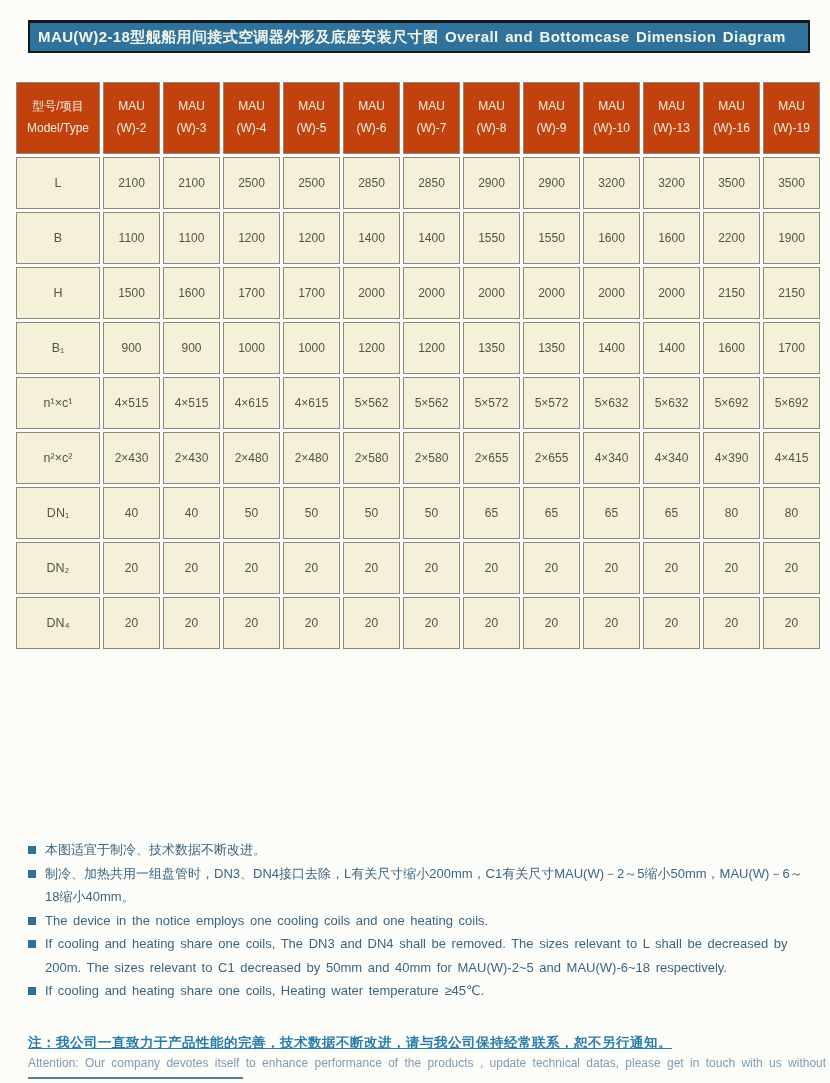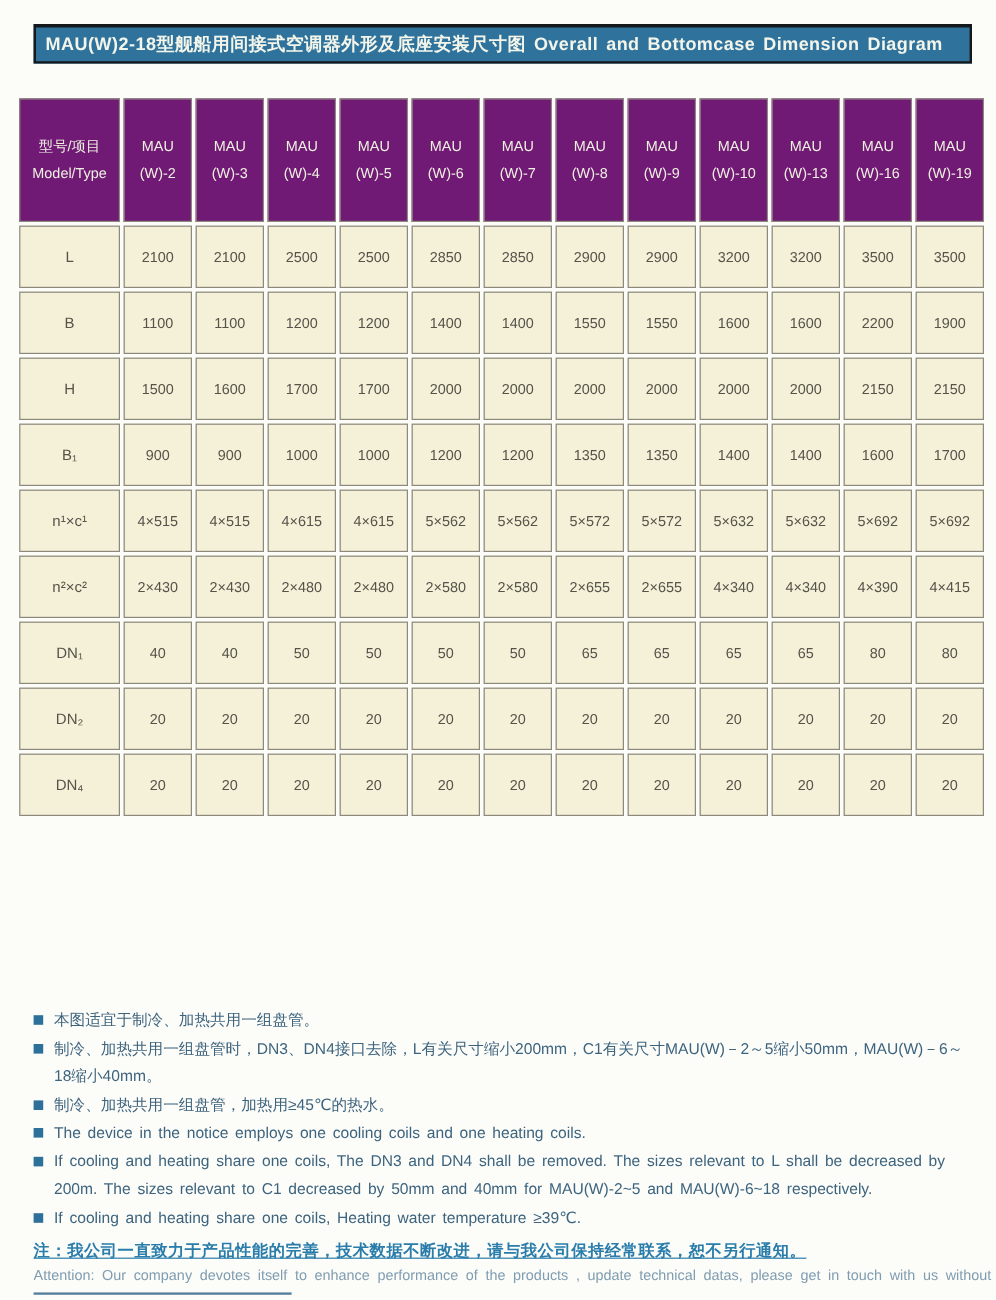--- a/index.html
+++ b/index.html
@@ -24,23 +24,23 @@
   
   table.dim-table {
     position:absolute; left:13px; top:79px;
     border-collapse:separate; border-spacing:3px;
   }
   .dim-table th, .dim-table td {
     box-sizing:border-box; border:1.5px solid #8b897c;
     text-align:center; vertical-align:middle;
   }
   .dim-table th.corner, .dim-table th.col-h {
-    background:#701a75; color:#eef0e0; font-weight:normal;
+    background:#c2410c; color:#eef0e0; font-weight:normal;
     font-size:12px; line-height:1.8; white-space:pre-line;
-    height:103px;
+    height:72px;
   }
   .dim-table th.corner { width:84px; }
   .dim-table th.col-h  { width:57px; }
   .dim-table th.row-h, .dim-table td {
     background:#f5f1d8; color:#55534a; font-weight:normal;
     font-size:12px; height:52px;
   }
   .dim-table th.row-h { font-size:12.5px; }
 
   
@@ -245,41 +245,37 @@
           <td>20</td>
           <td>20</td>
           <td>20</td>
         </tr>
       </tbody>
   </table>
 
   <div class="notes">
       <div class="note">
         <span class="bullet"></span>
-        <span class="note-text">本图适宜于制冷、加热共用一组盘管。</span>
+        <span class="note-text">本图适宜于制冷、技术数据不断改进。</span>
       </div>
       <div class="note">
         <span class="bullet"></span>
         <span class="note-text">制冷、加热共用一组盘管时，DN3、DN4接口去除，L有关尺寸缩小200mm，C1有关尺寸MAU(W)－2～5缩小50mm，MAU(W)－6～18缩小40mm。</span>
       </div>
       <div class="note">
         <span class="bullet"></span>
-        <span class="note-text">制冷、加热共用一组盘管，加热用≥45℃的热水。</span>
-      </div>
-      <div class="note">
-        <span class="bullet"></span>
         <span class="note-text">The device in the notice employs one cooling coils and one heating coils.</span>
       </div>
       <div class="note">
         <span class="bullet"></span>
         <span class="note-text">If cooling and heating share one coils, The DN3 and DN4 shall be removed. The sizes relevant to L shall be decreased by 200m. The sizes relevant to C1 decreased by 50mm and 40mm for MAU(W)-2~5 and MAU(W)-6~18 respectively.</span>
       </div>
       <div class="note">
         <span class="bullet"></span>
-        <span class="note-text">If cooling and heating share one coils, Heating water temperature ≥39℃.</span>
+        <span class="note-text">If cooling and heating share one coils, Heating water temperature ≥45℃.</span>
       </div>
     </div>
 
   <div class="attention">
     <div class="att-zh">注：我公司一直致力于产品性能的完善，技术数据不断改进，请与我公司保持经常联系，恕不另行通知。</div>
     <div class="att-en">Attention: Our company devotes itself to enhance performance of the products , update technical datas, please get in touch with us without prior notice</div>
   </div>
 
   <div class="bottom-line"></div>
 

